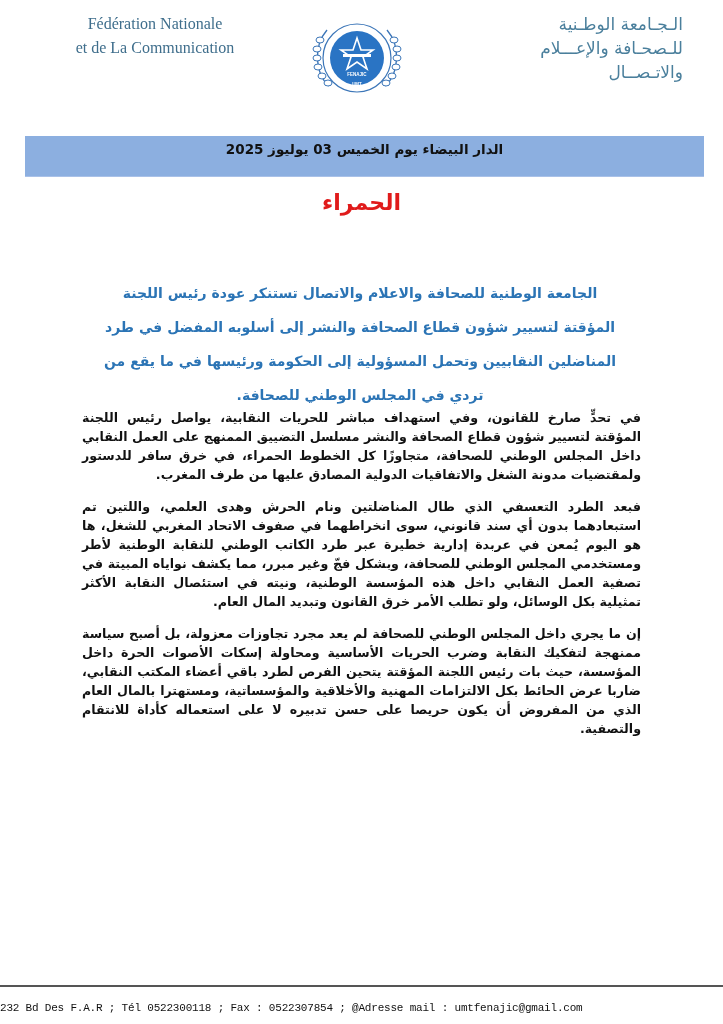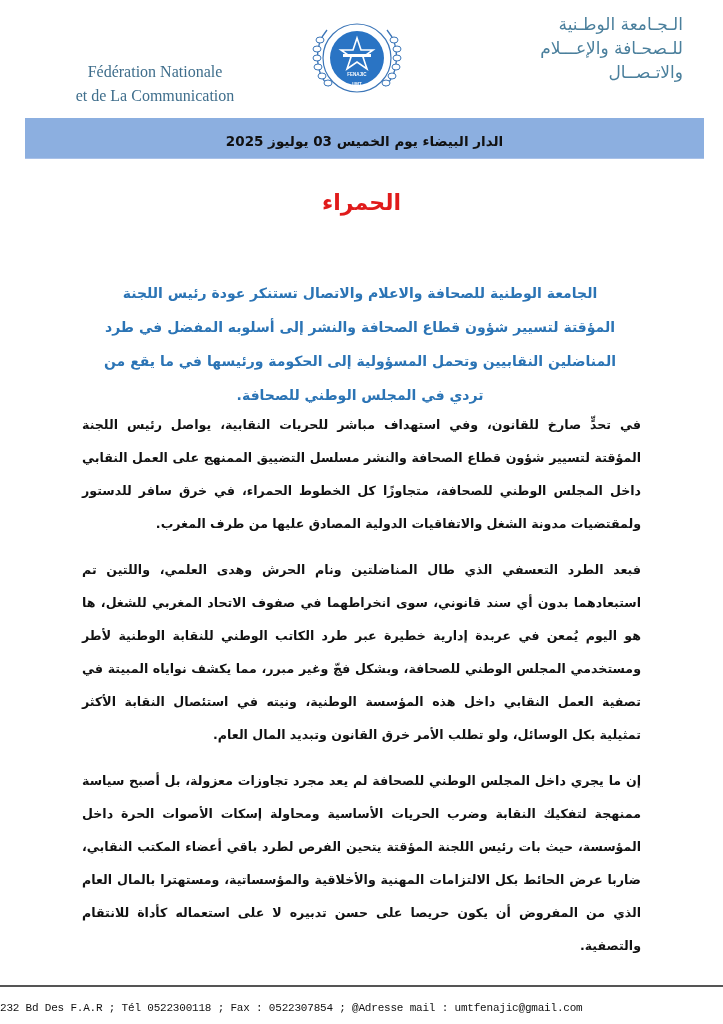--- a/index.html
+++ b/index.html
@@ -1,36 +1,36 @@
 <!DOCTYPE html>
 <html><head>
 <meta charset="utf-8">
 <style>
   html, body { margin: 0; padding: 0; background: #ffffff; }
   body { width: 723px; height: 1024px; position: relative; overflow: hidden; font-family: "DejaVu Sans", sans-serif; }
 
   .hdr-fr { position: absolute; left: 30px; top: 12px; width: 250px; text-align: center; color: #3f6e8c;
-            font-family: "Liberation Serif", serif; font-size: 16px; line-height: 24px; margin-top: 48px; }
+            font-family: "Liberation Serif", serif; font-size: 16px; line-height: 24px; }
   .hdr-ar { position: absolute; right: 40px; top: 12px; width: 220px; text-align: right; color: #4a7f9c;
             font-family: "DejaVu Sans", sans-serif; font-size: 17px; line-height: 24px; direction: rtl; }
   .logo { position: absolute; left: 307px; top: 16px; width: 100px; height: 84px; }
 
-  .date-bar { position: absolute; left: 25px; top: 118px; width: 679px; height: 40px; background: #8cafe0;
-              border-bottom: 1px solid #a9c1e8; display: flex; align-items: center; justify-content: center; }
+  .date-bar { position: absolute; left: 25px; top: 136px; width: 679px; height: 40px; background: #8cafe0;
+              border-bottom: 1px solid #a9c1e8; display: flex; align-items: flex-start; justify-content: center; }
   .date-bar span { direction: rtl; font-weight: bold; font-size: 13.5px; color: #111; margin-top: 5px;
                    font-family: "DejaVu Sans", sans-serif; }
 
   .title { position: absolute; left: 0; width: 723px; top: 190px; text-align: center; color: #e01b1b;
            font-size: 22px; font-weight: bold; direction: rtl; font-family: "DejaVu Sans", sans-serif; }
 
   .intro { position: absolute; left: 95px; width: 530px; top: 276px; direction: rtl; text-align: center;
            color: #2b74b5; font-weight: bold; font-size: 14px; line-height: 34px; font-family: "DejaVu Sans", sans-serif; }
 
   .body-text { position: absolute; left: 82px; width: 559px; top: 408px; direction: rtl; color: #111;
-               font-size: 12.6px; line-height: 33px; font-weight: bold; font-family: "DejaVu Sans", sans-serif; }
+               font-size: 12.6px; line-height: 19px; font-weight: bold; font-family: "DejaVu Sans", sans-serif; }
   .body-text p { margin: 0 0 13px 0; text-align: justify; text-align-last: right; }
 
   .footer-line { position: absolute; left: 0; width: 723px; top: 985px; height: 0; border-top: 2px solid #555; }
   .footer { position: absolute; left: 0; width: 628px; top: 1002px; text-align: left; font-size: 11px;
             color: #111; font-family: Liberation Mono, monospace; letter-spacing: -0.2px; }
 </style>
 </head>
 <body>
 
 <div class="hdr-fr">

